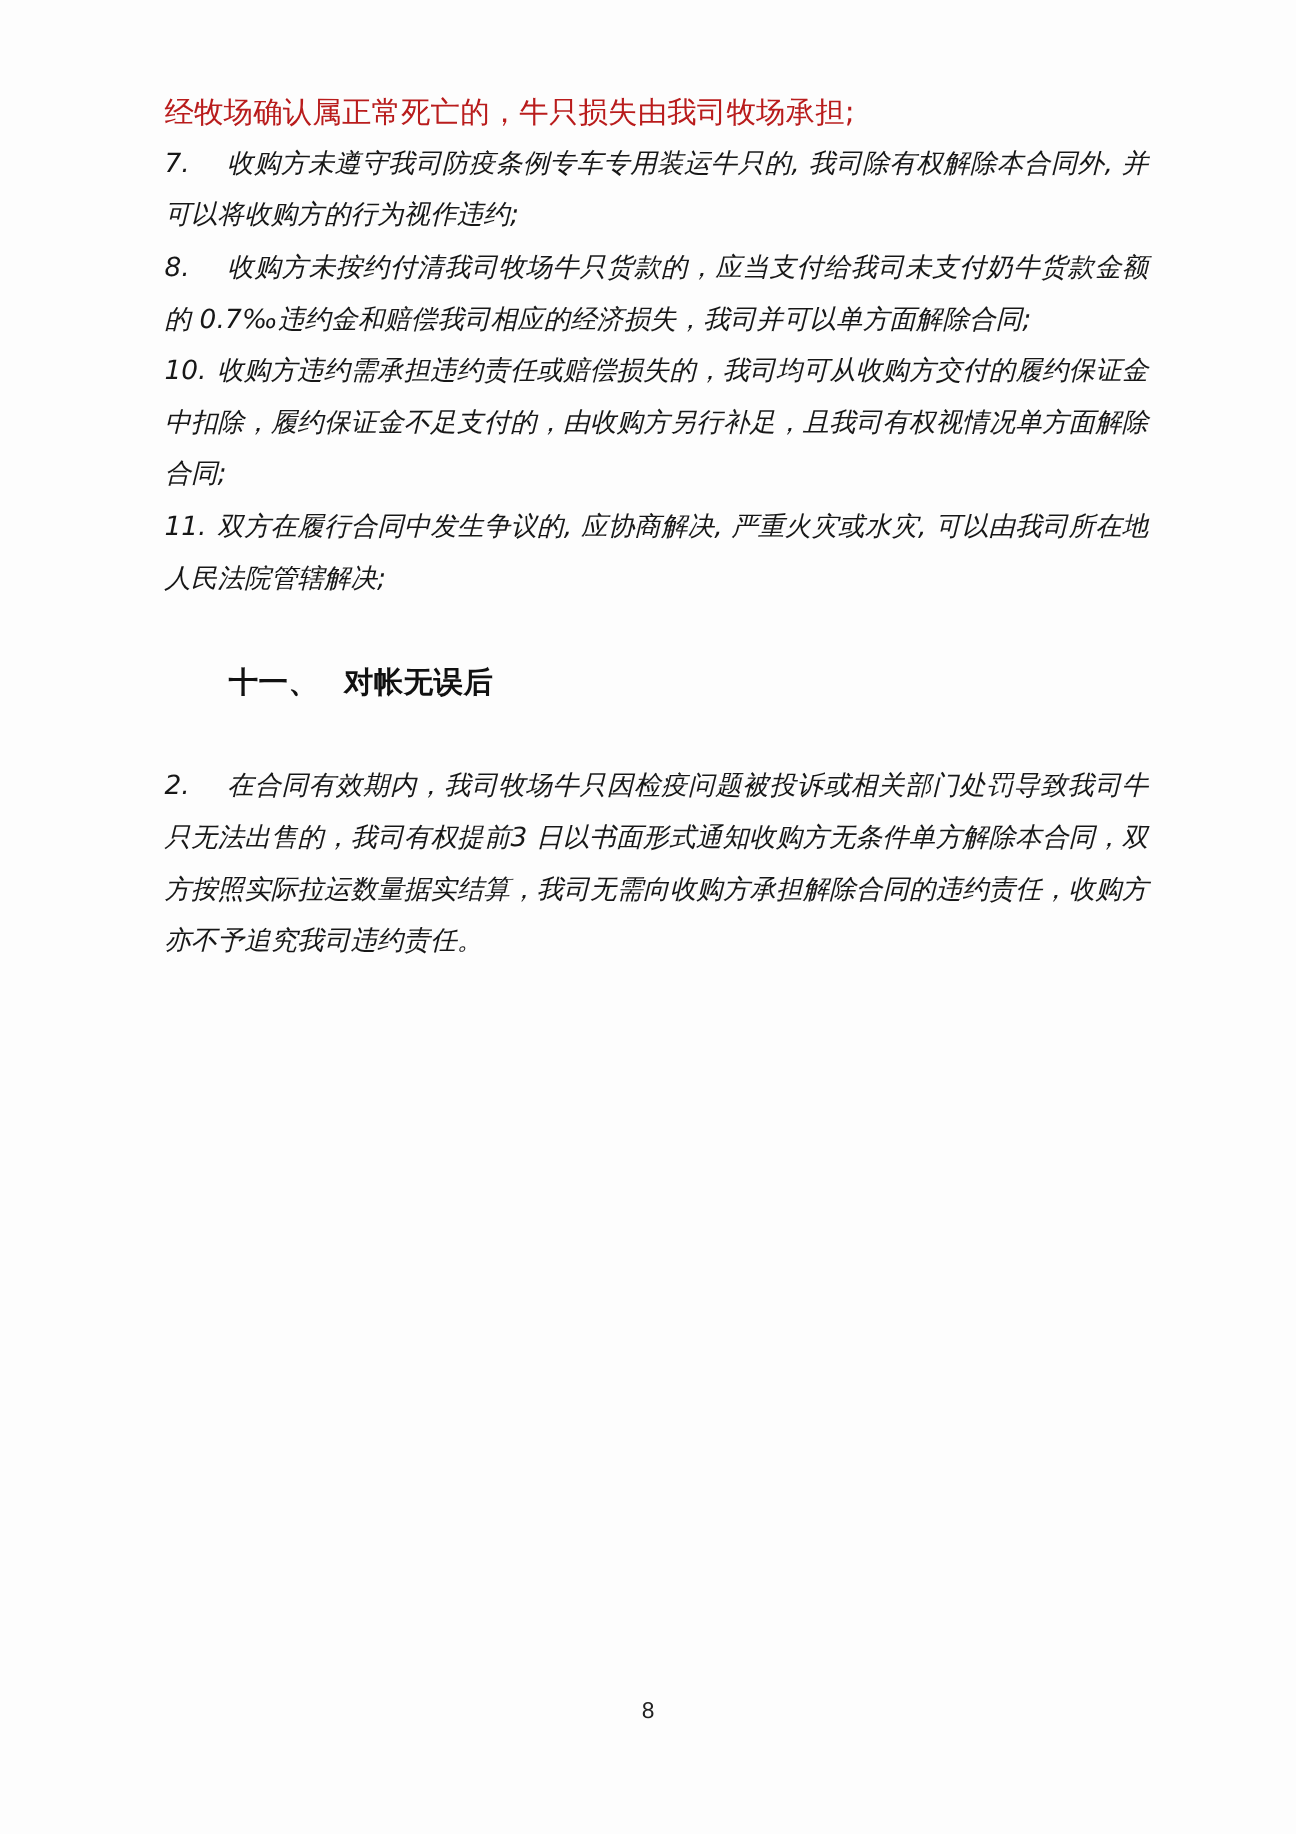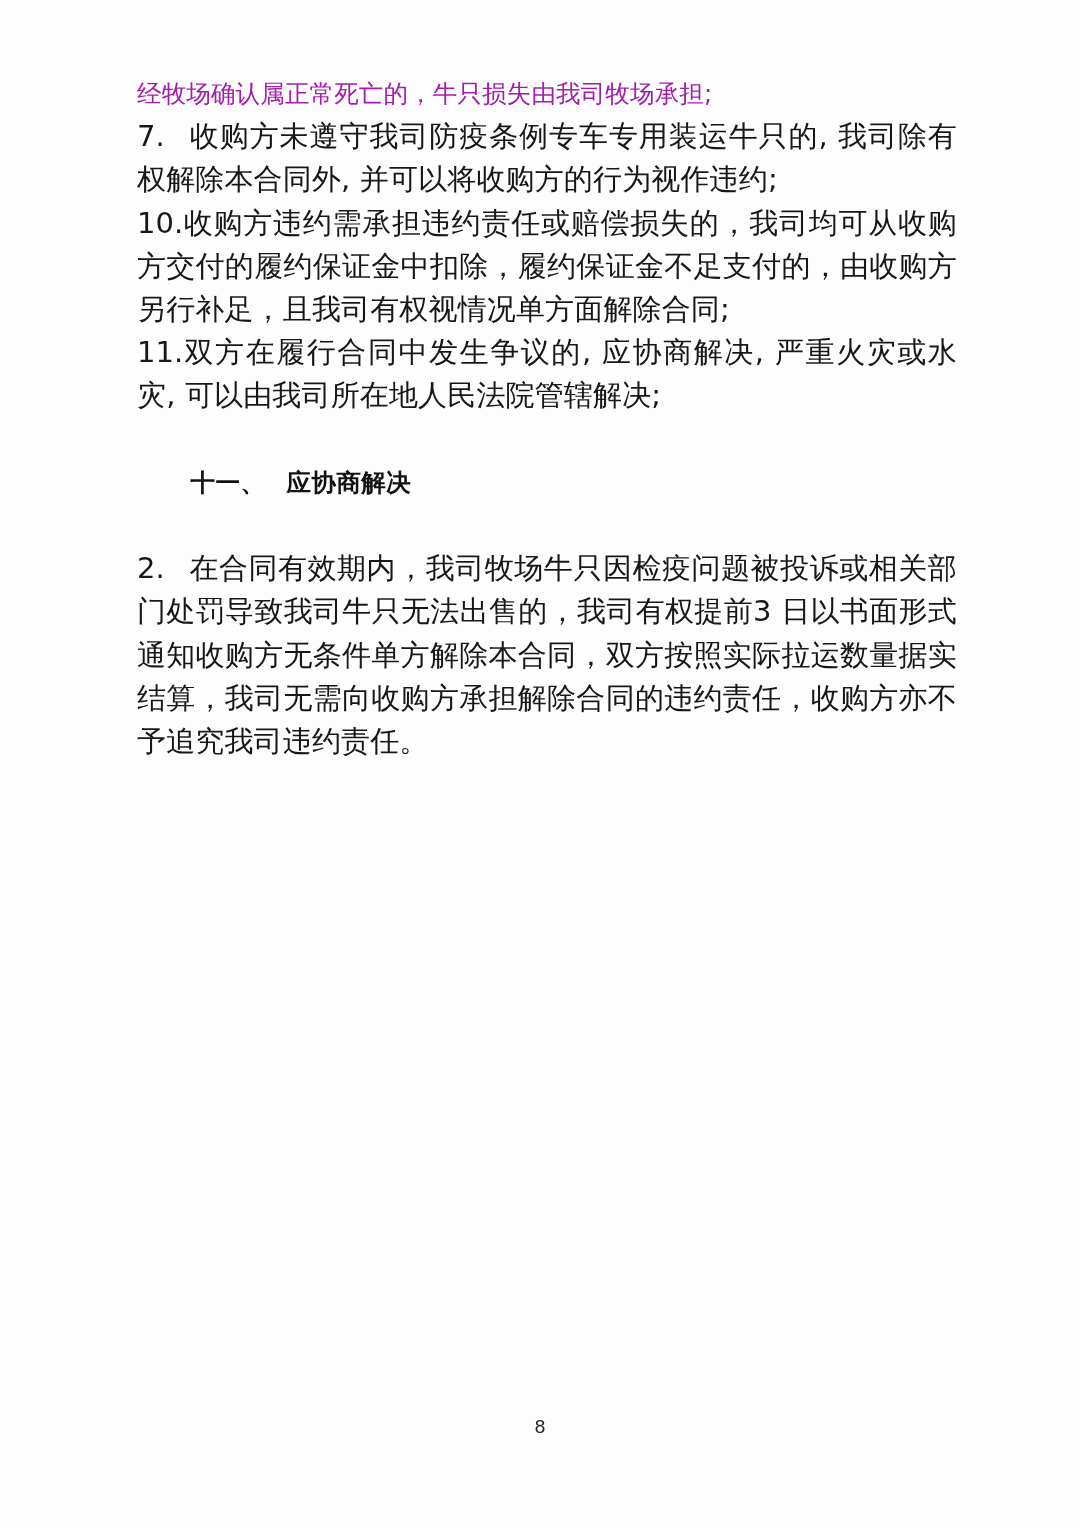--- a/index.html
+++ b/index.html
@@ -21,38 +21,39 @@
   .doc-body {
     position: absolute;
     left: 137px;
     top: 72px;
     width: 820px;
   }
   
   .para {
     font-size: 24.5px;
     line-height: 43.2px;
-    color: #a21caf;
+    color: #b91c1c;
     text-align: justify;
     text-justify: inter-character;
     letter-spacing: 0.15px;
     margin: 0;
     word-break: break-all;
   }
   
   .clause {
     position: relative;
-    font-size: 29px;
+    font-size: 22px;
     line-height: 43.2px;
     color: #171717;
     text-align: justify;
     text-justify: inter-character;
     letter-spacing: 0.15px;
     margin: 0;
     word-break: break-all;
+    font-style: italic;
   }
   .clause .num {
     display: inline-block;
     min-width: 52px;
     letter-spacing: 0;
   }
   .clause .num.wide {
     min-width: 44px;
   }
   
@@ -90,32 +91,35 @@
 <div class="page">
 
   <div class="doc-body">
 
     <p class="para">经牧场确认属正常死亡的，牛只损失由我司牧场承担;</p>
 
     <p class="clause">
       <span class="num">7.</span><span>收购方未遵守我司防疫条例专车专用装运牛只的, 我司除有权解除本合同外, 并可以将收购方的行为视作违约;</span>
     </p>
 
+    <p class="clause">
+      <span class="num">8.</span><span>收购方未按约付清我司牧场牛只货款的，应当支付给我司未支付奶牛货款金额的 0.7‰违约金和赔偿我司相应的经济损失，我司并可以单方面解除合同;</span>
+    </p>
 
 
     <p class="clause">
       <span class="num wide">10.</span><span>收购方违约需承担违约责任或赔偿损失的，我司均可从收购方交付的履约保证金中扣除，履约保证金不足支付的，由收购方另行补足，且我司有权视情况单方面解除合同;</span>
     </p>
 
     <p class="clause">
       <span class="num wide">11.</span><span>双方在履行合同中发生争议的, 应协商解决, 严重火灾或水灾, 可以由我司所在地人民法院管辖解决;</span>
     </p>
 
     <p class="heading">
-      <span class="h-num">十一、</span><span>应协商解决</span>
+      <span class="h-num">十一、</span><span>对帐无误后</span>
     </p>
 
 
     <p class="clause">
       <span class="num">2.</span><span>在合同有效期内，我司牧场牛只因检疫问题被投诉或相关部门处罚导致我司牛只无法出售的，我司有权提前3 日以书面形式通知收购方无条件单方解除本合同，双方按照实际拉运数量据实结算，我司无需向收购方承担解除合同的违约责任，收购方亦不予追究我司违约责任。</span>
     </p>
 
 
 
 

